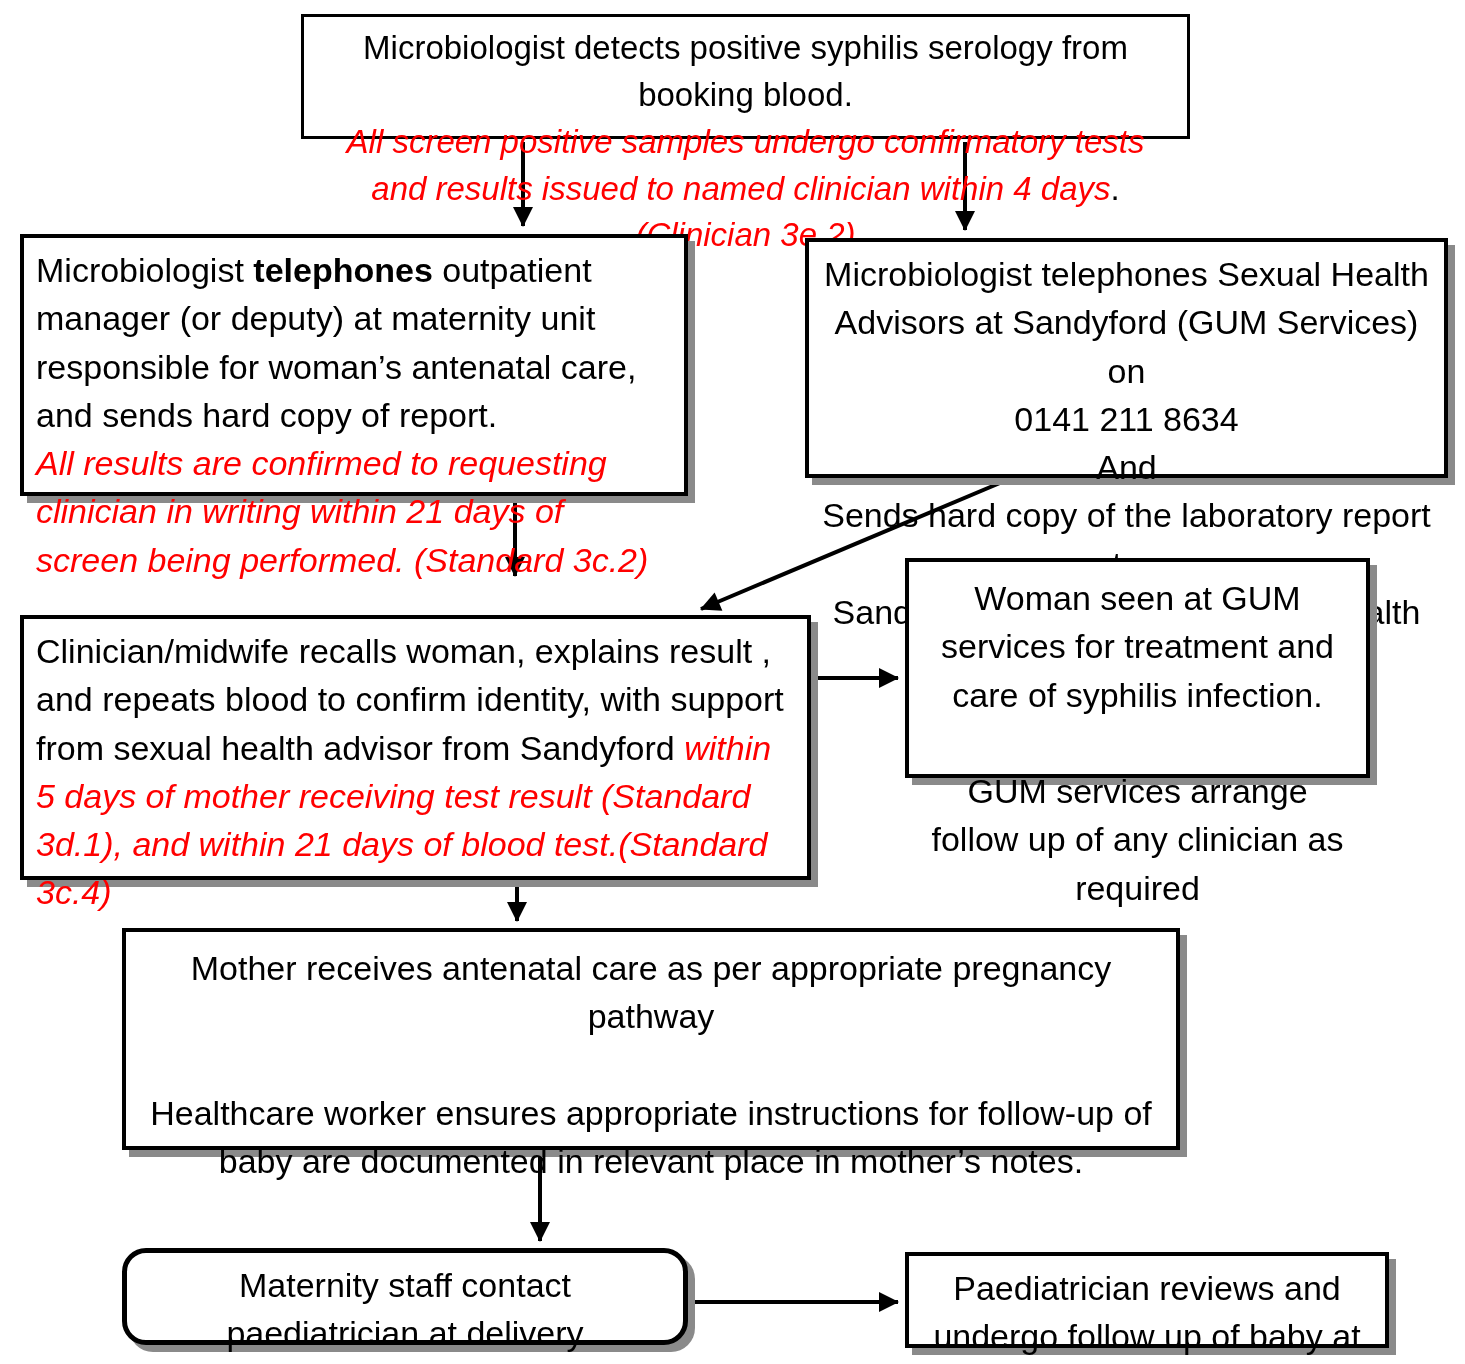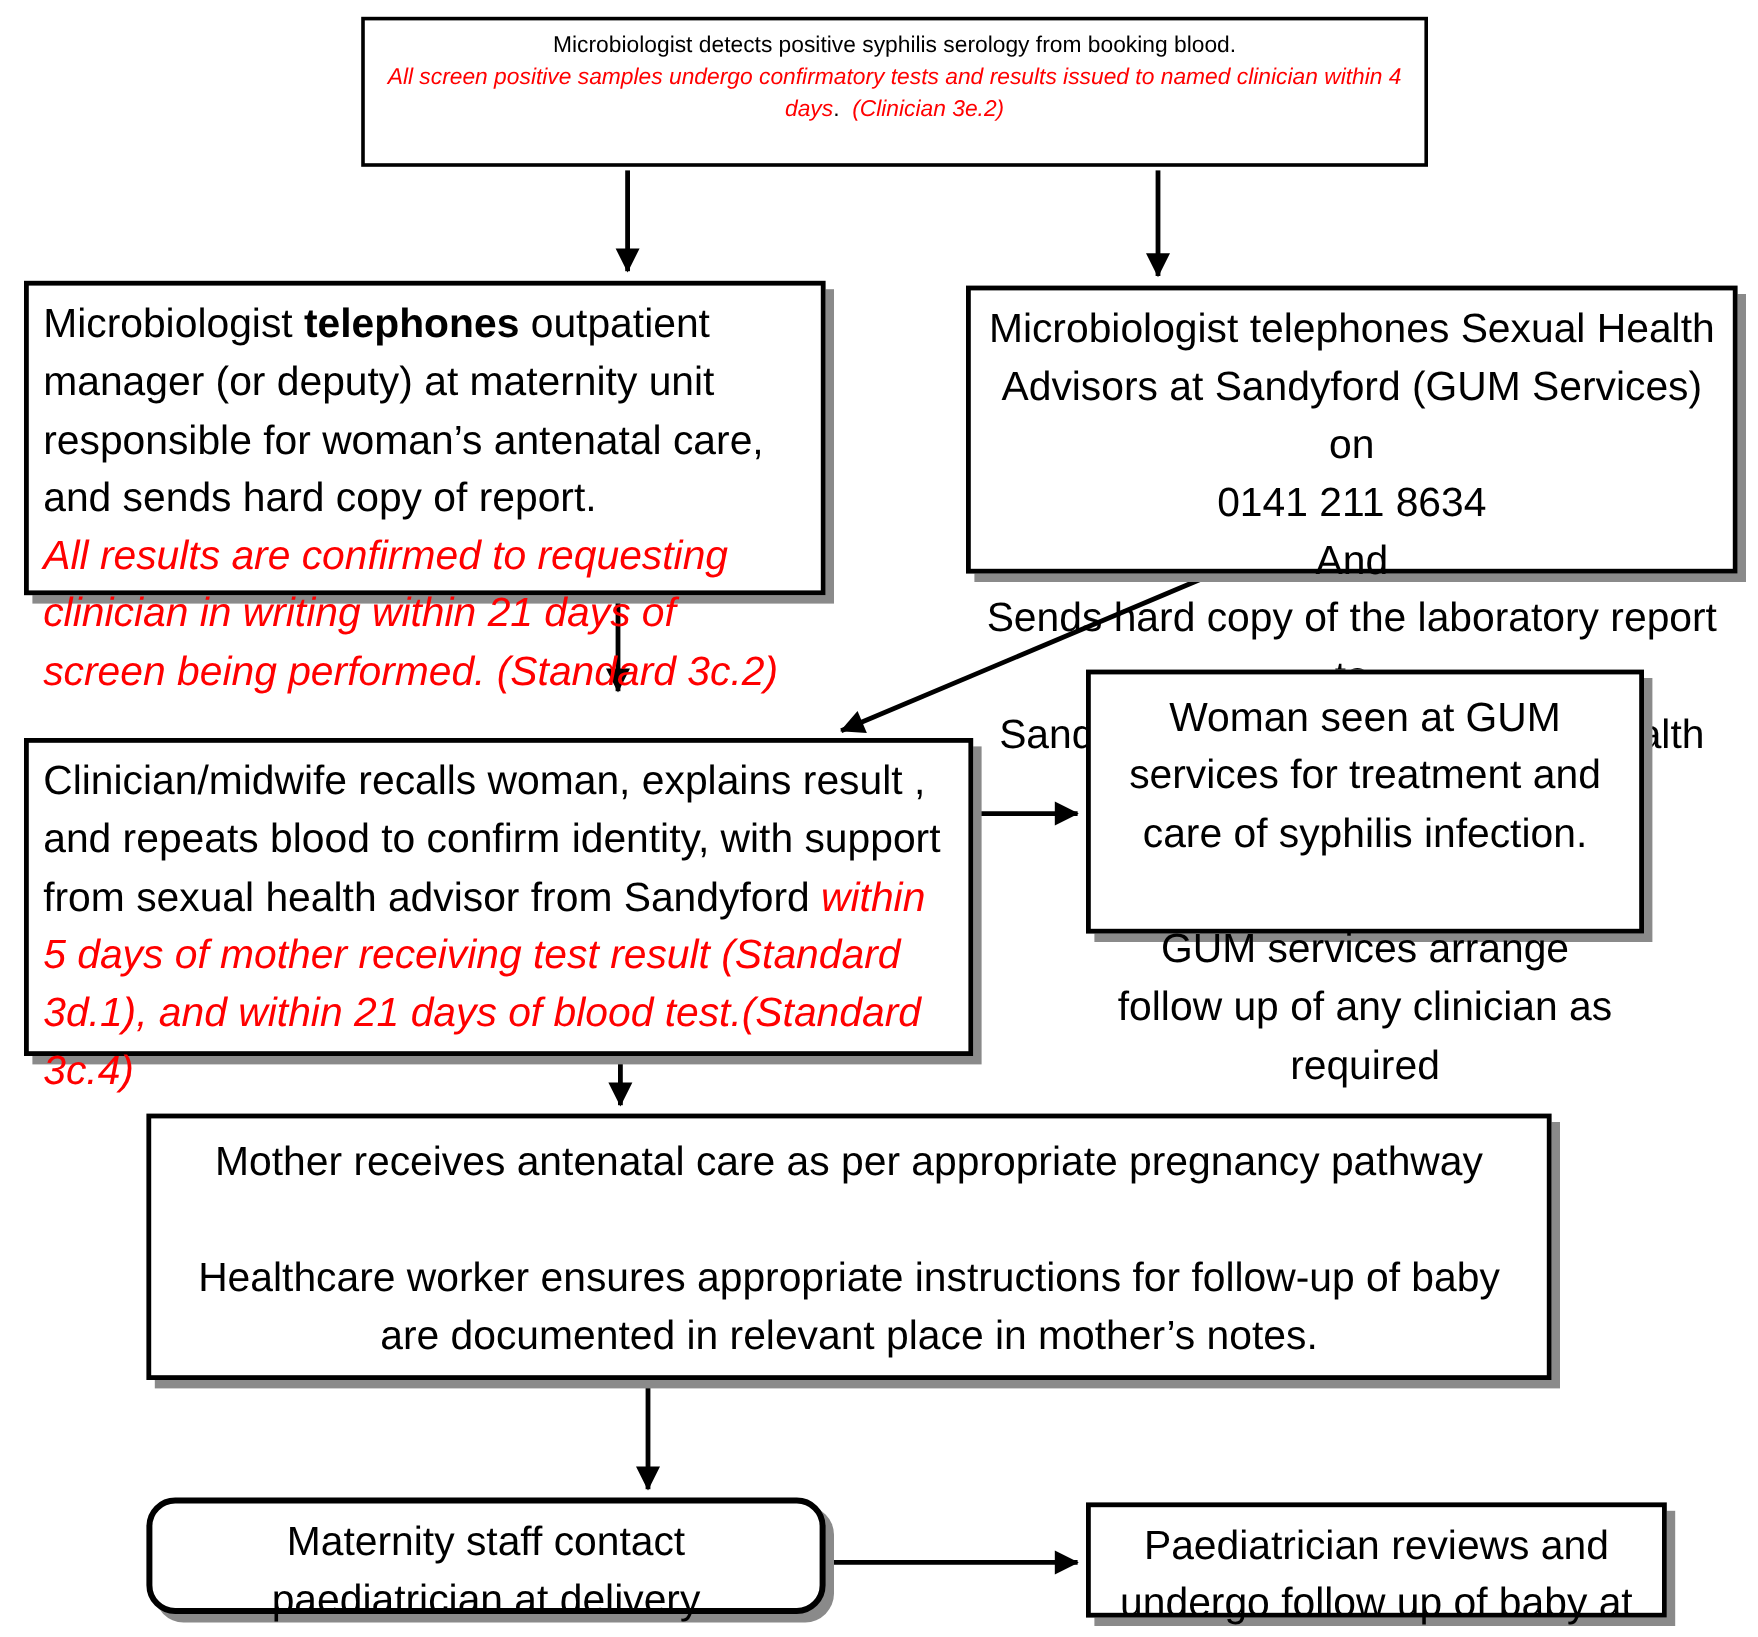--- a/index.html
+++ b/index.html
@@ -35,21 +35,21 @@
   .node.thick {
     border-width: 5px;
   }
   .box-text {
     font-size: 34px;
     line-height: 1.42;
     white-space: pre-wrap;
     padding: 8px 12px;
   }
   .box-text.small {
-    font-size: 19px;
+    font-size: 33px;
   }
   .align-center { text-align: center; }
   .align-left   { text-align: left; }
   .seg-normal { color: #000000; }
   .seg-bold   { color: #000000; font-weight: bold; }
   .seg-red    { color: #ff0000; font-style: italic; }
   #arrow-layer {
     position: absolute;
     left: 0;
     top: 0;
@@ -99,21 +99,21 @@
   <div class="node" style="left:20px; top:615px; width:791px; height:265px;">
     <div class="box-text align-left"><span class="seg-normal">Clinician/midwife recalls woman, explains result , and repeats blood to confirm identity, with support from sexual health advisor from Sandyford </span><span class="seg-red">within 5 days of mother receiving test result (Standard 3d.1), and within 21 days of blood test.(Standard 3c.4)</span></div>
   </div>
 
   <div class="node" style="left:905px; top:558px; width:465px; height:220px;">
     <div class="box-text align-center" style="padding-top:12px;"><span class="seg-normal">Woman seen at GUM services for treatment and care of syphilis infection.
 
 GUM services arrange follow up of any clinician as required</span></div>
   </div>
 
-  <div class="node" style="left:122px; top:928px; width:1171px; height:222px;">
+  <div class="node" style="left:122px; top:928px; width:1058px; height:222px;">
     <div class="box-text align-center" style="padding-top:12px;"><span class="seg-normal">Mother receives antenatal care as per appropriate pregnancy pathway
 
 Healthcare worker ensures appropriate instructions for follow-up of baby are documented in relevant place in mother’s notes.</span></div>
   </div>
 
   <div class="node thick" style="left:122px; top:1248px; width:566px; height:97px;border-radius:24px;">
     <div class="box-text align-center"><span class="seg-normal">Maternity staff contact paediatrician at delivery</span></div>
   </div>
 
   <div class="node" style="left:905px; top:1252px; width:484px; height:96px;">

